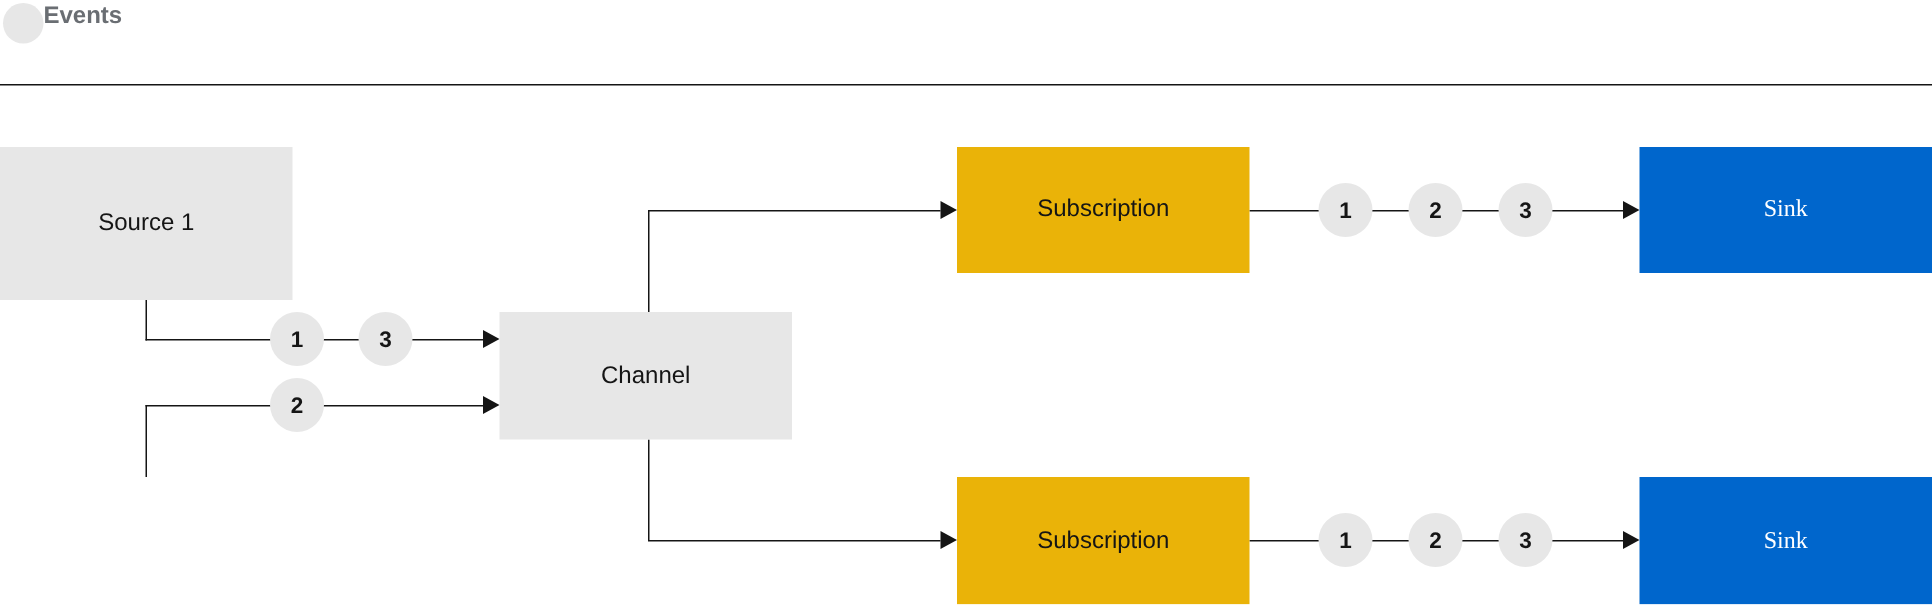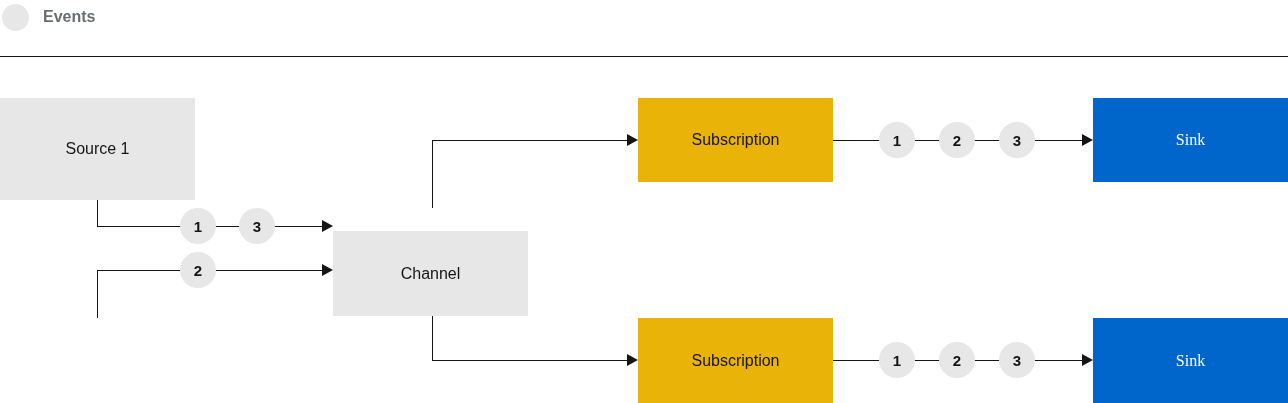--- a/index.html
+++ b/index.html
@@ -8,22 +8,20 @@
     width: 1288px;
     height: 403px;
     background: #ffffff;
     font-family: "Liberation Sans", sans-serif;
     overflow: hidden;
   }
   .legend {
     position: absolute;
     left: 2px; top: 2px;
     display: flex;
-    align-items: center;
-    gap: 14px;
     height: 30px;
   }
   .legend-dot {
     width: 27px; height: 27px;
     border-radius: 50%;
     background: #e7e7e7;
     display: inline-block;
   }
   .legend-label {
     font-size: 16px;
@@ -104,21 +102,21 @@
 
   <div class="line-h" style="left:833px; top:140px; width:249px;"></div>
   <div class="arrow-right" style="left:1082px; top:134px;"></div>
 
   <div class="line-h" style="left:833px; top:360px; width:249px;"></div>
   <div class="arrow-right" style="left:1082px; top:354px;"></div>
 
   <div class="box gray" style="left:0; top:98px; width:195px; height:102px;">
     <span>Source 1</span>
   </div>
-  <div class="box gray" style="left:333px; top:208px; width:195px; height:85px;margin-top:23px;">
+  <div class="box gray" style="left:333px; top:208px; width:195px; height:85px;">
     <span>Channel</span>
   </div>
   <div class="box lightblue" style="left:638px; top:98px; width:195px; height:84px;">
     <span>Subscription</span>
   </div>
   <div class="box lightblue" style="left:638px; top:318px; width:195px; height:85px;">
     <span>Subscription</span>
   </div>
   <div class="box blue" style="left:1093px; top:98px; width:195px; height:84px;">
     <span>Sink</span>

